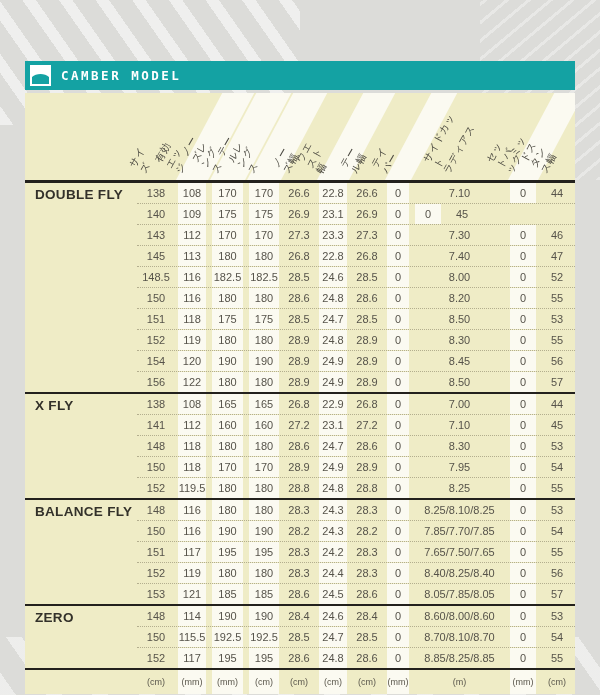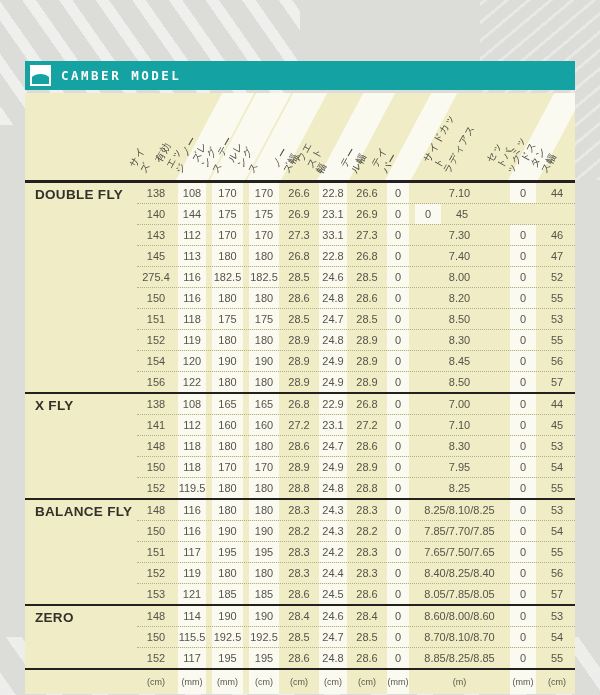--- a/index.html
+++ b/index.html
@@ -146,58 +146,58 @@
               <div class="cell" style="width: 34px;">26.6</div>
               <div class="cell w" style="width: 34px;">22.8</div>
               <div class="cell" style="width: 34px;">26.6</div>
               <div class="cell w" style="width: 28px;">0</div>
               <div class="cell" style="width: 95px;">7.10</div>
               <div class="cell w" style="width: 32px;">0</div>
               <div class="cell" style="width: 36px;">44</div>
             </div>
             <div class="row">
               <div class="cell" style="width: 38px;">140</div>
-              <div class="cell w" style="width: 34px;">144</div>
+              <div class="cell w" style="width: 34px;">109</div>
               <div class="cell w" style="width: 37px;">175</div>
               <div class="cell w" style="width: 36px;">175</div>
               <div class="cell" style="width: 34px;">26.9</div>
               <div class="cell w" style="width: 34px;">23.1</div>
               <div class="cell" style="width: 34px;">26.9</div>
               <div class="cell w" style="width: 28px;">0</div>
               <div class="cell w" style="width: 32px;">0</div>
               <div class="cell" style="width: 36px;">45</div>
             </div>
             <div class="row">
               <div class="cell" style="width: 38px;">143</div>
               <div class="cell w" style="width: 34px;">112</div>
               <div class="cell w" style="width: 37px;">170</div>
               <div class="cell w" style="width: 36px;">170</div>
               <div class="cell" style="width: 34px;">27.3</div>
-              <div class="cell w" style="width: 34px;">33.1</div>
+              <div class="cell w" style="width: 34px;">23.3</div>
               <div class="cell" style="width: 34px;">27.3</div>
               <div class="cell w" style="width: 28px;">0</div>
               <div class="cell" style="width: 95px;">7.30</div>
               <div class="cell w" style="width: 32px;">0</div>
               <div class="cell" style="width: 36px;">46</div>
             </div>
             <div class="row">
               <div class="cell" style="width: 38px;">145</div>
               <div class="cell w" style="width: 34px;">113</div>
               <div class="cell w" style="width: 37px;">180</div>
               <div class="cell w" style="width: 36px;">180</div>
               <div class="cell" style="width: 34px;">26.8</div>
               <div class="cell w" style="width: 34px;">22.8</div>
               <div class="cell" style="width: 34px;">26.8</div>
               <div class="cell w" style="width: 28px;">0</div>
               <div class="cell" style="width: 95px;">7.40</div>
               <div class="cell w" style="width: 32px;">0</div>
               <div class="cell" style="width: 36px;">47</div>
             </div>
             <div class="row">
-              <div class="cell" style="width: 38px;">275.4</div>
+              <div class="cell" style="width: 38px;">148.5</div>
               <div class="cell w" style="width: 34px;">116</div>
               <div class="cell w" style="width: 37px;">182.5</div>
               <div class="cell w" style="width: 36px;">182.5</div>
               <div class="cell" style="width: 34px;">28.5</div>
               <div class="cell w" style="width: 34px;">24.6</div>
               <div class="cell" style="width: 34px;">28.5</div>
               <div class="cell w" style="width: 28px;">0</div>
               <div class="cell" style="width: 95px;">8.00</div>
               <div class="cell w" style="width: 32px;">0</div>
               <div class="cell" style="width: 36px;">52</div>

